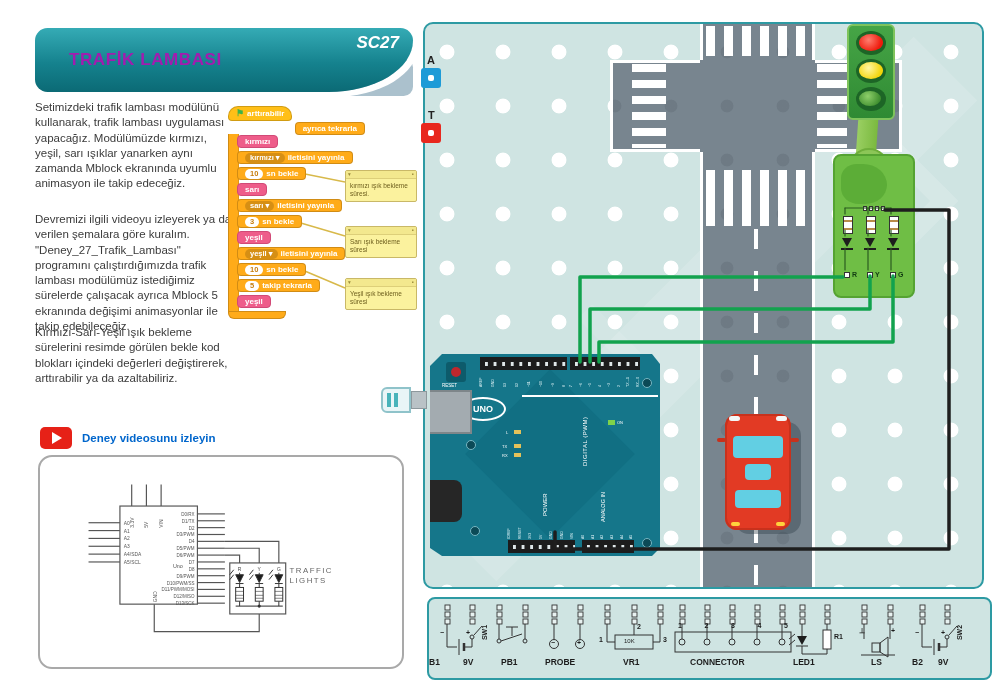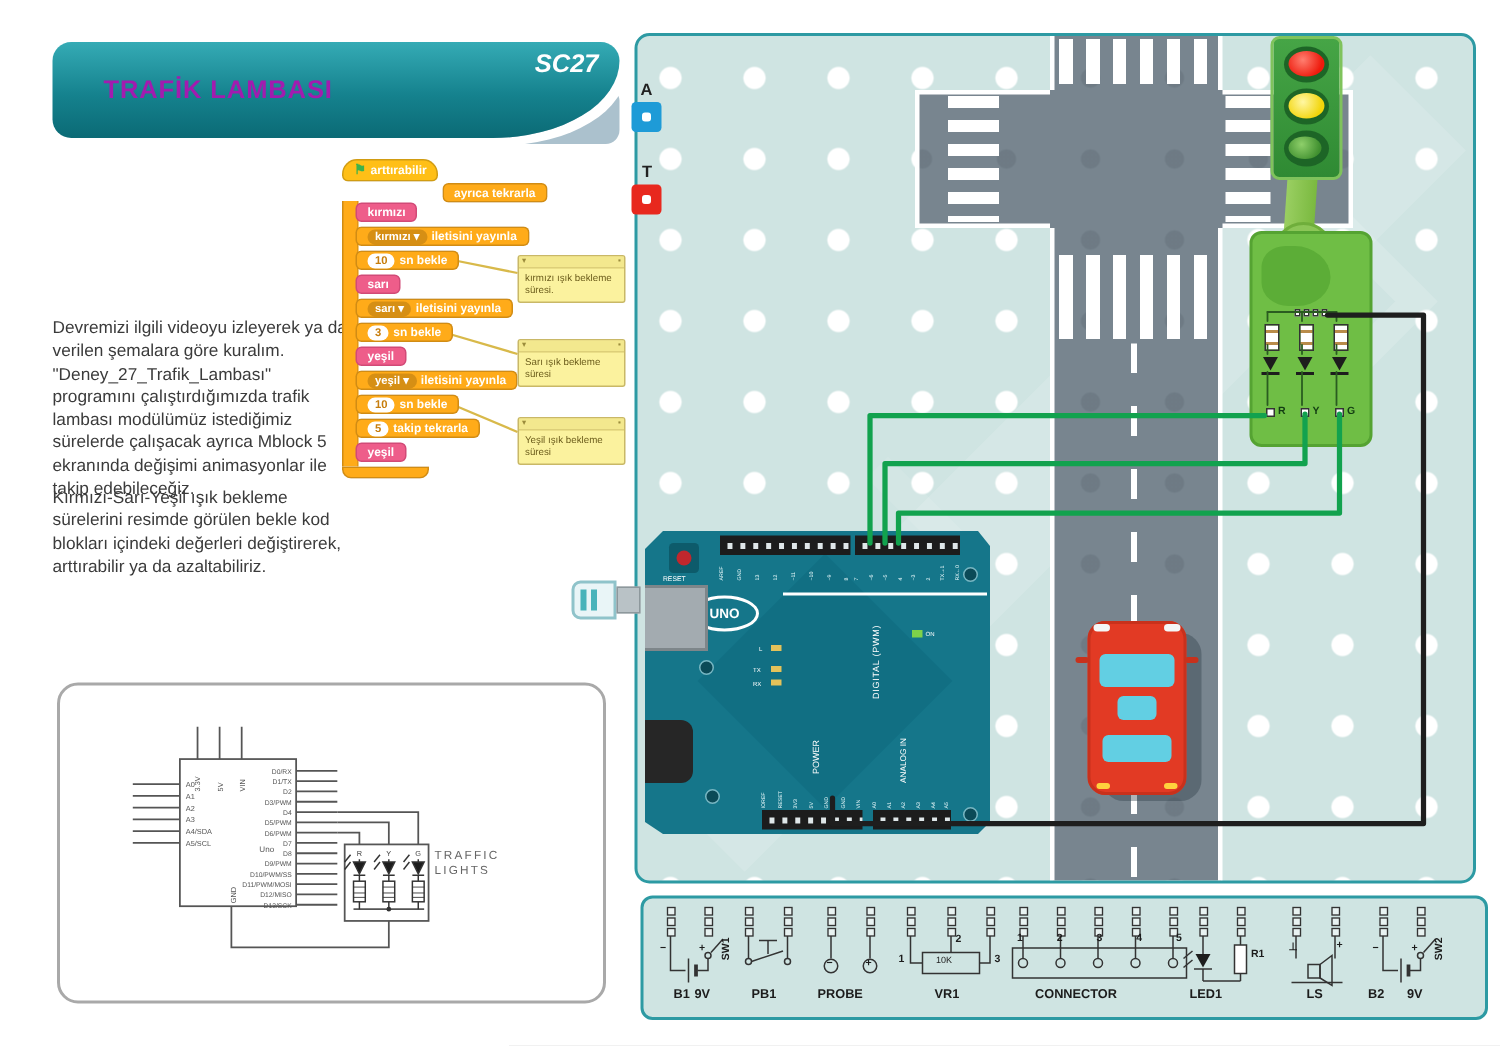--- a/index.html
+++ b/index.html
@@ -115,23 +115,28 @@
 
 <div class="page">
 
   <div class="a banner">
     <div class="a banner-under"></div>
     <div class="a banner-main"></div>
     <div class="a banner-title">TRAFİK LAMBASI</div>
     <div class="a banner-code">SC27</div>
   </div>
 
+  <div class="a para p1">Setimizdeki trafik lambası modülünü kullanarak, trafik lambası uygulaması yapacağız. Modülümüzde kırmızı, yeşil, sarı ışıklar yanarken aynı zamanda Mblock ekranında uyumlu animasyon ile takip edeceğiz.</div>
   <div class="a para p2">Devremizi ilgili videoyu izleyerek ya da verilen şemalara göre kuralım. "Deney_27_Trafik_Lambası" programını çalıştırdığımızda trafik lambası modülümüz istediğimiz sürelerde çalışacak ayrıca Mblock 5 ekranında değişimi animasyonlar ile takip edebileceğiz.</div>
   <div class="a para p3">Kırmızı-Sarı-Yeşil ışık bekleme sürelerini resimde görülen bekle kod blokları içindeki değerleri değiştirerek, arttırabilir ya da azaltabiliriz.</div>
 
+  <div class="a video-row">
+    <div class="play-btn"></div>
+    <span class="video-label">Deney videosunu izleyin</span>
+  </div>
 
   <div class="a scratch">
     <svg class="a" style="left:0;top:0" width="192" height="236">
       <line x1="72" y1="67" x2="117" y2="76" stroke="#d8b94a" stroke-width="1.5"></line>
       <line x1="66" y1="115" x2="117" y2="130" stroke="#d8b94a" stroke-width="1.5"></line>
       <line x1="72" y1="163" x2="117" y2="182" stroke="#d8b94a" stroke-width="1.5"></line>
     </svg>
 
     <div class="blk hat a" style="left:0;top:0">
       <span class="flag">⚑</span>
@@ -690,21 +695,21 @@
           <line x1="520" y1="36" x2="528" y2="27"></line>
       </g>
       <g fill="#1d1d1d">
         <polygon points="368,37 378,37 373,46"></polygon>
       </g>
       <g fill="#fff" stroke="#333" stroke-width="1">
         <rect x="394" y="31" width="8" height="19"></rect>
       </g>
     </svg>
 
-    <span class="a slabel" style="left:20px;top:58px">B1</span>
+    <span class="a slabel" style="left:0;top:58px">B1</span>
     <span class="a slabel" style="left:34px;top:58px">9V</span>
     <span class="a snum" style="left:11px;top:30px">−</span>
     <span class="a snum" style="left:37px;top:30px">+</span>
     <span class="a snum vrot" style="left:48px;top:30px">SW1</span>
     <span class="a slabel" style="left:72px;top:58px">PB1</span>
     <span class="a slabel" style="left:116px;top:58px">PROBE</span>
     <span class="a snum" style="left:122px;top:40px">−</span>
     <span class="a snum" style="left:148px;top:40px">+</span>
     <span class="a slabel" style="left:194px;top:58px">VR1</span>
     <span class="a" style="left:195px;top:39px;font-size:6px;color:#222">10K</span>

